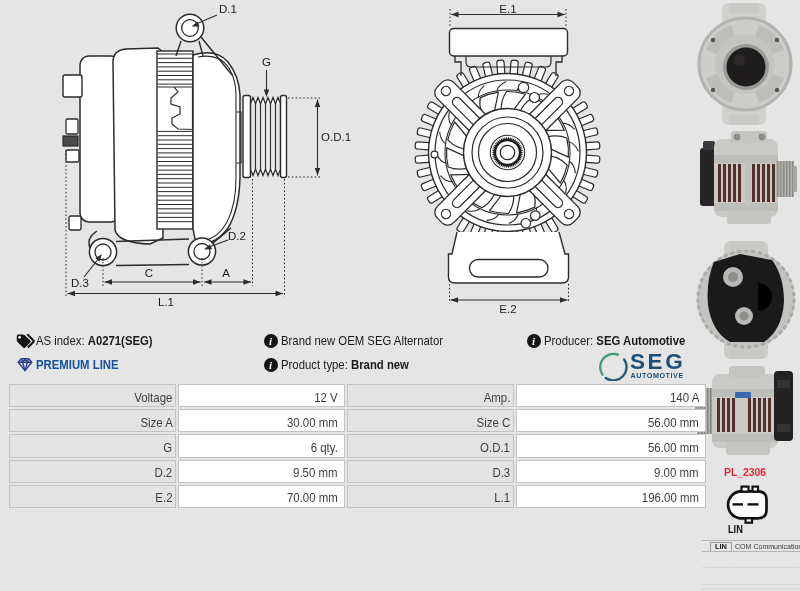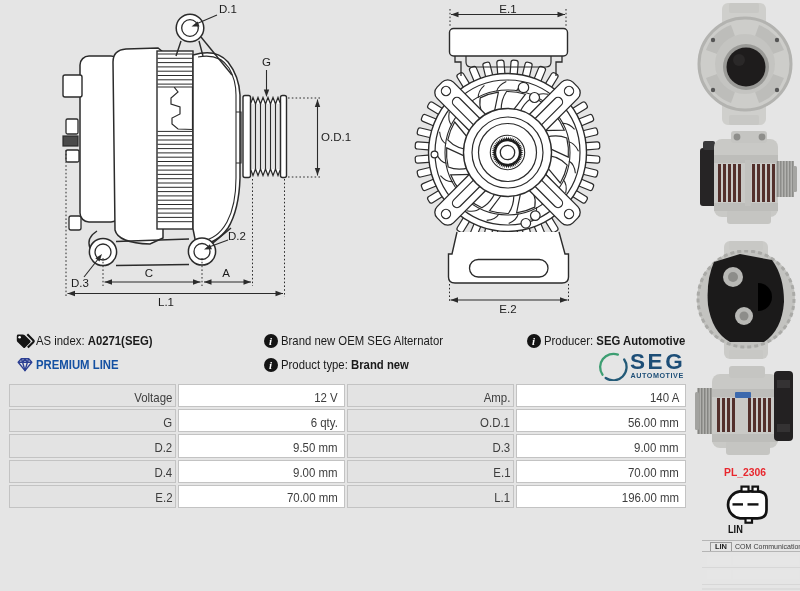--- a/index.html
+++ b/index.html
@@ -1,19 +1,19 @@
 <!DOCTYPE html>
 <html><head><meta charset="utf-8">
 <style>
 html,body{margin:0;padding:0;background:#fff;}
 #page{position:relative;width:800px;height:591px;overflow:hidden;font-family:"Liberation Sans",sans-serif;background:#e5e5e5;}
 .abs{position:absolute;}
 #spec{position:absolute;left:7.4px;top:382px;border-collapse:separate;border-spacing:2.4px;}
 #spec td{width:167px;height:23.2px;border:1px solid #c3c3c3;font-size:13px;color:#3d3d3d;text-align:right;padding:3px 6.5px 0 0;box-sizing:border-box;margin-top:32px;}
-#spec td:last-child{width:170px;}
+#spec td:last-child{width:190px;}
 #spec td span{display:inline-block;transform:scaleX(0.88);transform-origin:100% 50%;}
 #spec td.l{background:#e3e3e3;padding-right:3px;}
 #spec td.v{background:#fff;}
 .inf{position:absolute;font-size:13.5px;color:#1a1a1a;white-space:nowrap;transform:scaleX(0.84);transform-origin:0 50%;}
 .icoi{position:absolute;width:14px;height:14px;border-radius:50%;background:#141414;color:#fff;text-align:center;font:bold 11px "Liberation Serif",serif;line-height:14px;font-style:italic;}
 .blue{color:#1450a2;font-weight:bold;}
 .red{position:absolute;color:#e8262d;font-weight:bold;font-size:11.5px;transform:scaleX(0.9);transform-origin:0 50%;}
 </style></head>
 <body>
 <div id="page">
@@ -448,36 +448,36 @@
 </svg>
 <table id="spec">
       <tbody>
         <tr>
           <td class="l"><span>Voltage</span></td>
           <td class="v"><span>12 V</span></td>
           <td class="l"><span>Amp.</span></td>
           <td class="v"><span>140 A</span></td>
         </tr>
         <tr>
+          <td class="l"><span>Size A</span></td>
+          <td class="v"><span>30.00 mm</span></td>
+          <td class="l"><span>Size C</span></td>
+          <td class="v"><span>56.00 mm</span></td>
+        </tr>
+        <tr>
           <td class="l"><span>G</span></td>
           <td class="v"><span>6 qty.</span></td>
           <td class="l"><span>O.D.1</span></td>
           <td class="v"><span>56.00 mm</span></td>
         </tr>
         <tr>
           <td class="l"><span>D.2</span></td>
           <td class="v"><span>9.50 mm</span></td>
           <td class="l"><span>D.3</span></td>
           <td class="v"><span>9.00 mm</span></td>
-        </tr>
-        <tr>
-          <td class="l"><span>D.4</span></td>
-          <td class="v"><span>9.00 mm</span></td>
-          <td class="l"><span>E.1</span></td>
-          <td class="v"><span>70.00 mm</span></td>
         </tr>
         <tr>
           <td class="l"><span>E.2</span></td>
           <td class="v"><span>70.00 mm</span></td>
           <td class="l"><span>L.1</span></td>
           <td class="v"><span>196.00 mm</span></td>
         </tr>
       </tbody>
     </table>
 <div class="red" style="left:723.5px;top:466px">PL_2306</div>

